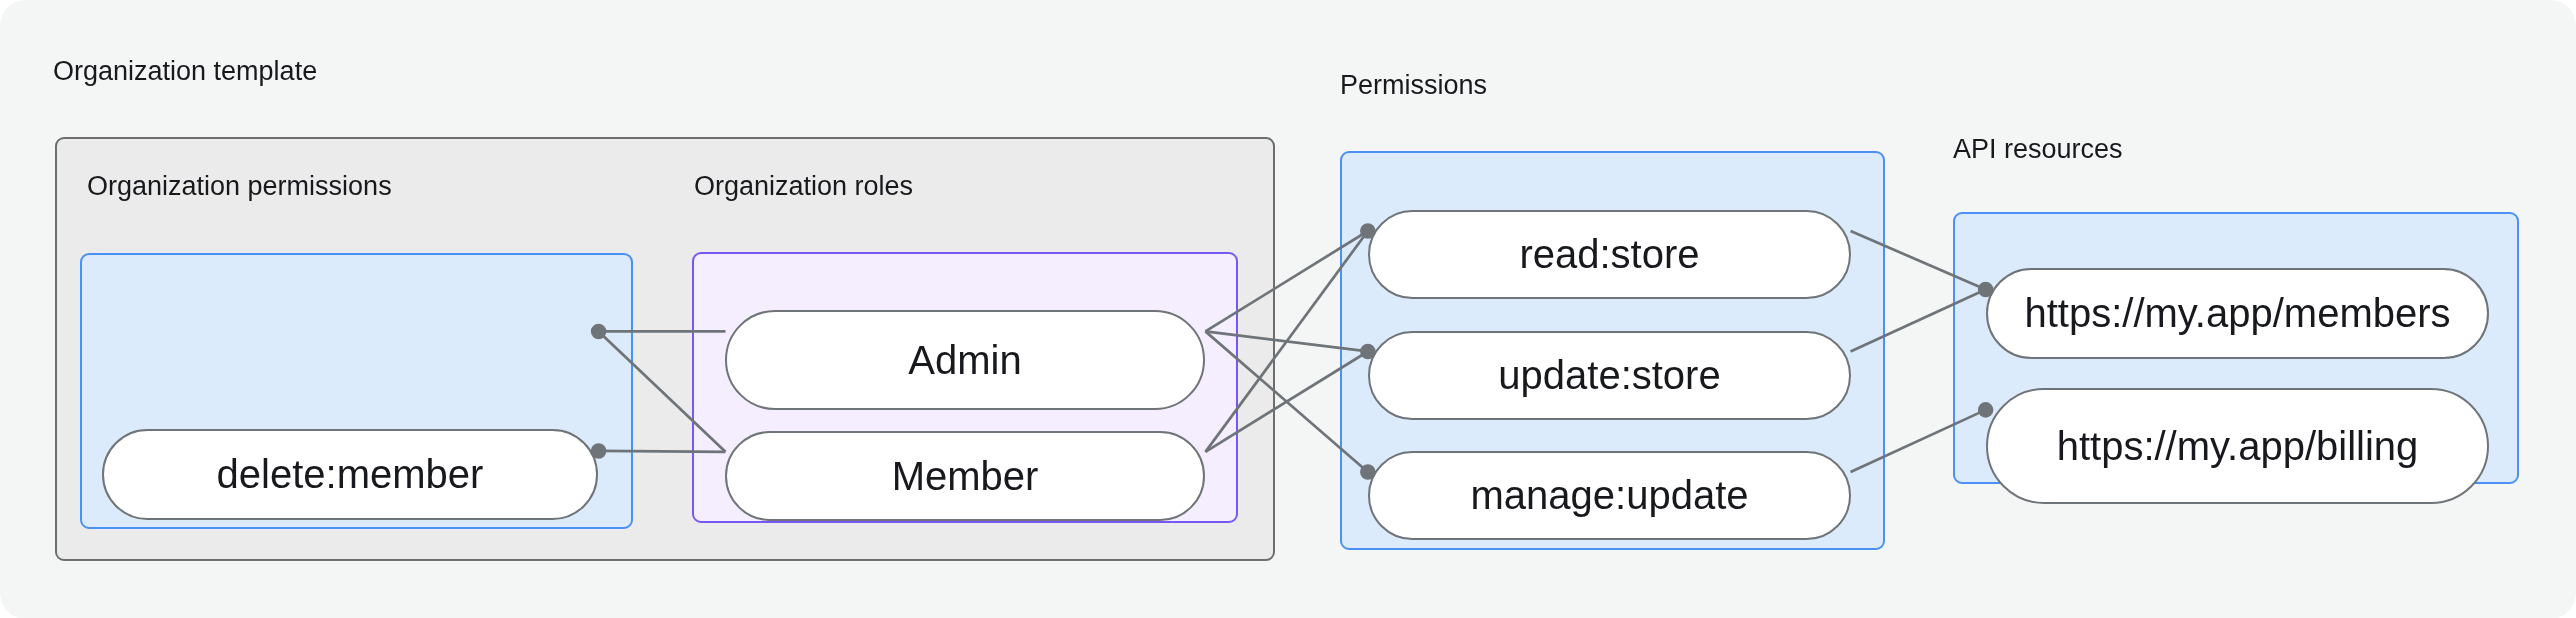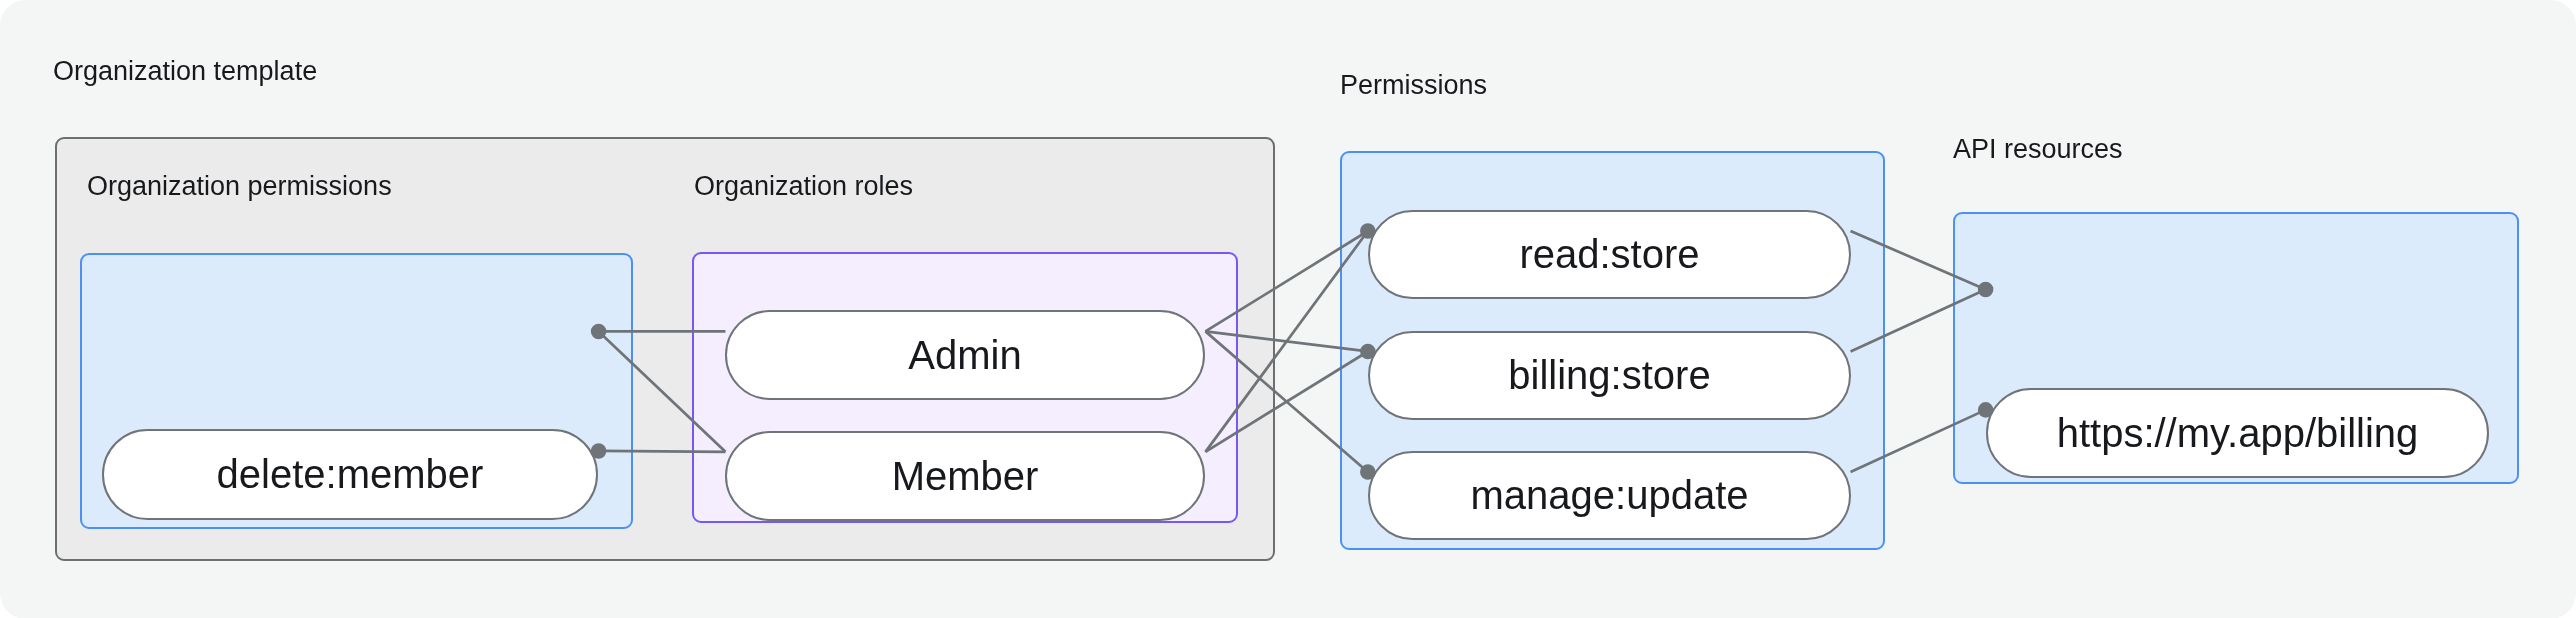--- a/index.html
+++ b/index.html
@@ -78,32 +78,33 @@
 
   <div class="label" style="left:694px; top:170px;">Organization roles</div>
 
   <div class="label" style="left:1340px; top:69px;">Permissions</div>
 
   <div class="label" style="left:1953px; top:133px;">API resources</div>
 
 
   <div class="pill" style="left:102px; top:405px; width:496px; height:91px;">delete:member</div>
 
-  <div class="pill" style="left:725px; top:286px; width:480px; height:90px;">Admin</div>
+  <div class="pill" style="left:725px; top:286px; width:480px; height:100px;">Admin</div>
 
   <div class="pill" style="left:725px; top:407px; width:480px; height:90px;">Member</div>
 
   <div class="pill" style="left:1368px; top:186px; width:483px; height:89px;">read:store</div>
 
-  <div class="pill" style="left:1368px; top:307px; width:483px; height:89px;">billing:store</div>
+  <div class="pill" style="left:1368px; top:307px; width:483px; height:89px;">update:store</div>
 
   <div class="pill" style="left:1368px; top:427px; width:483px; height:89px;">manage:update</div>
 
+  <div class="pill" style="left:1986px; top:244px; width:503px; height:91px;">https://my.app/members</div>
 
-  <div class="pill" style="left:1986px; top:364px; width:503px; height:90px;">https://my.app/billing</div>
+  <div class="pill" style="left:1986px; top:364px; width:503px; height:116px;">https://my.app/billing</div>
 
   <svg class="wires" viewBox="0 0 2823 678">
     <line x1="656" y1="363" x2="795" y2="363"></line>
     <line x1="656" y1="363" x2="795" y2="495"></line>
     <line x1="656" y1="494" x2="795" y2="495"></line>
 
     <line x1="1321" y1="363" x2="1499" y2="253"></line>
     <line x1="1321" y1="363" x2="1499" y2="385"></line>
     <line x1="1321" y1="363" x2="1499" y2="517"></line>
     <line x1="1321" y1="495" x2="1499" y2="253"></line>

